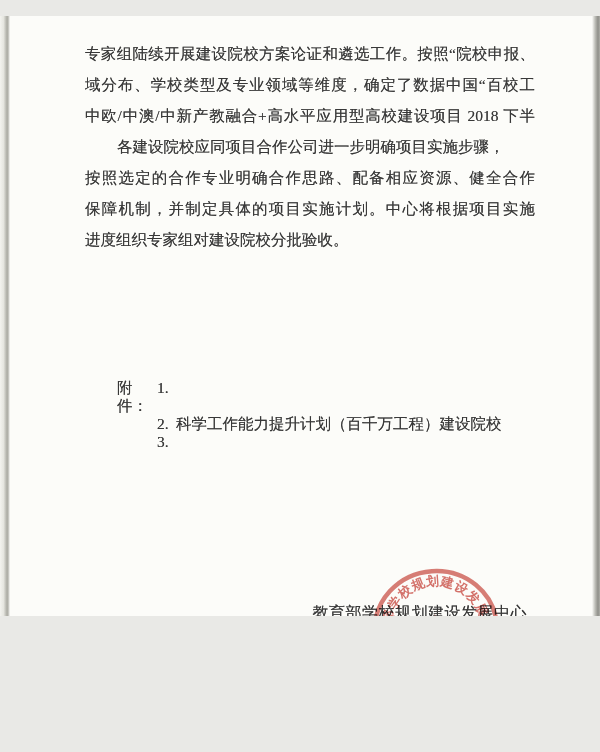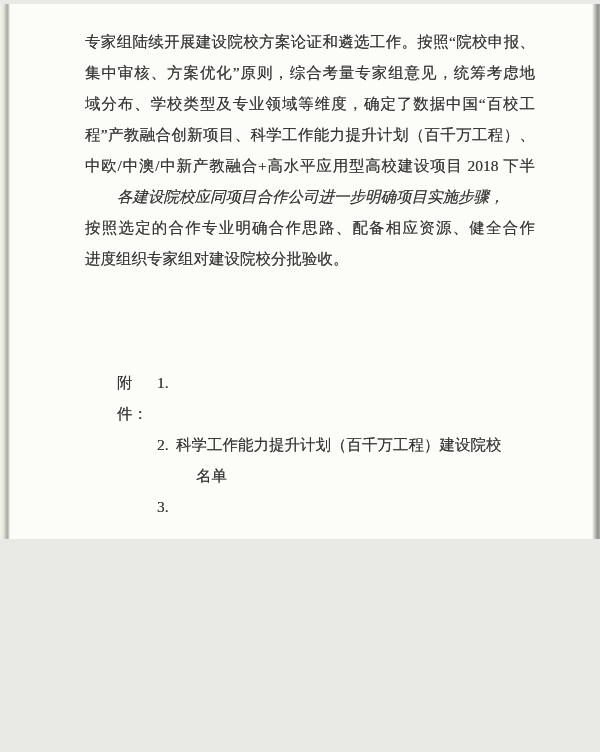--- a/index.html
+++ b/index.html
@@ -1,40 +1,40 @@
 <!DOCTYPE html>
 <html><head>
 <meta charset="utf-8">
 <style>
   html,body { margin:0; padding:0; }
   body { background:#e9e9e6; font-family:"Liberation Serif","DejaVu Serif",serif; }
   .page {
-    position:relative; width:600px; height:535px; margin:4px auto;
+    position:relative; width:600px; height:600px; margin:16px auto;
     background:#fcfcf9; overflow:hidden;
     color:#383838;
   }
   .edge-left {
     position:absolute; left:0; top:0; width:10px; height:752px;
     background:linear-gradient(to right,#f3f3ef 0%,#e6e6e0 35%,#a9a9a1 72%,#c6c6c0 85%,#fcfcf9 100%);
   }
   .edge-right {
     position:absolute; right:0; top:0; width:8px; height:752px;
     background:linear-gradient(to right,#fcfcf9 0%,#bcbcb6 40%,#8f8f89 75%,#aeaea8 100%);
   }
   .bodytext {
     position:absolute; left:85px; top:22px; width:450px;
     font-size:15.5px; line-height:31px; letter-spacing:0;
     text-shadow:0 0 0.5px rgba(40,40,40,0.65);
   }
   .line { white-space:nowrap; }
   .line.full { text-align:justify; text-align-last:justify; white-space:normal; }
-  .line.indent { padding-left:32px;font-style:italic; }
+  .line.indent { padding-left:32px; }
   .attachment {
     position:absolute; left:117px; top:363px; width:420px;
-    font-size:15.5px; line-height:31px;
+    font-size:15.5px; line-height:18px;
     text-shadow:0 0 0.5px rgba(40,40,40,0.65);
   }
   .att-row { display:flex; }
   .att-label { width:40px; flex:0 0 40px; }
   .att-spacer { width:40px; flex:0 0 40px; }
   .att-num { width:19px; flex:0 0 19px; }
   .att-cont { padding-left:79px; }
   .sig-org {
     position:absolute; left:0; top:585px; width:527px; text-align:right;
     font-size:16px; line-height:24px; letter-spacing:0.5px;
@@ -60,40 +60,38 @@
 </style>
 </head>
 <body>
 
 <div class="page">
   <div class="edge-left"></div>
   <div class="edge-right"></div>
 
   <div class="bodytext">
     <div class="line full">专家组陆续开展建设院校方案论证和遴选工作。按照“院校申报、</div>
-    <div class="line full">集中审核、方案优化”原则，综合考量专家组意见，统筹考虑地</div>
     <div class="line full">域分布、学校类型及专业领域等维度，确定了数据中国“百校工</div>
-    <div class="line full">程”产教融合创新项目、科学工作能力提升计划（百千万工程）、</div>
     <div class="line full">中欧/中澳/中新产教融合+高水平应用型高校建设项目 2018 下半</div>
     <div class="line indent">各建设院校应同项目合作公司进一步明确项目实施步骤，</div>
     <div class="line full">按照选定的合作专业明确合作思路、配备相应资源、健全合作</div>
+    <div class="line full">保障机制，并制定具体的项目实施计划。中心将根据项目实施</div>
     <div class="line">进度组织专家组对建设院校分批验收。</div>
   </div>
 
   <div class="attachment">
     <div class="att-row">
       <span class="att-label">附件：</span>
       <span class="att-num">1.</span>
     </div>
     <div class="att-row">
       <span class="att-spacer"></span>
       <span class="att-num">2.</span>
       <span class="att-text">科学工作能力提升计划（百千万工程）建设院校</span>
     </div>
-    <div class="att-cont">名单</div>
     <div class="att-row">
       <span class="att-spacer"></span>
       <span class="att-num">3.</span>
     </div>
   </div>
 
   <div class="sig-org">教育部学校规划建设发展中心</div>
   <div class="sig-date">2019 年 2 月 1 日</div>
 
   <svg class="seal" viewBox="0 0 134 130">

